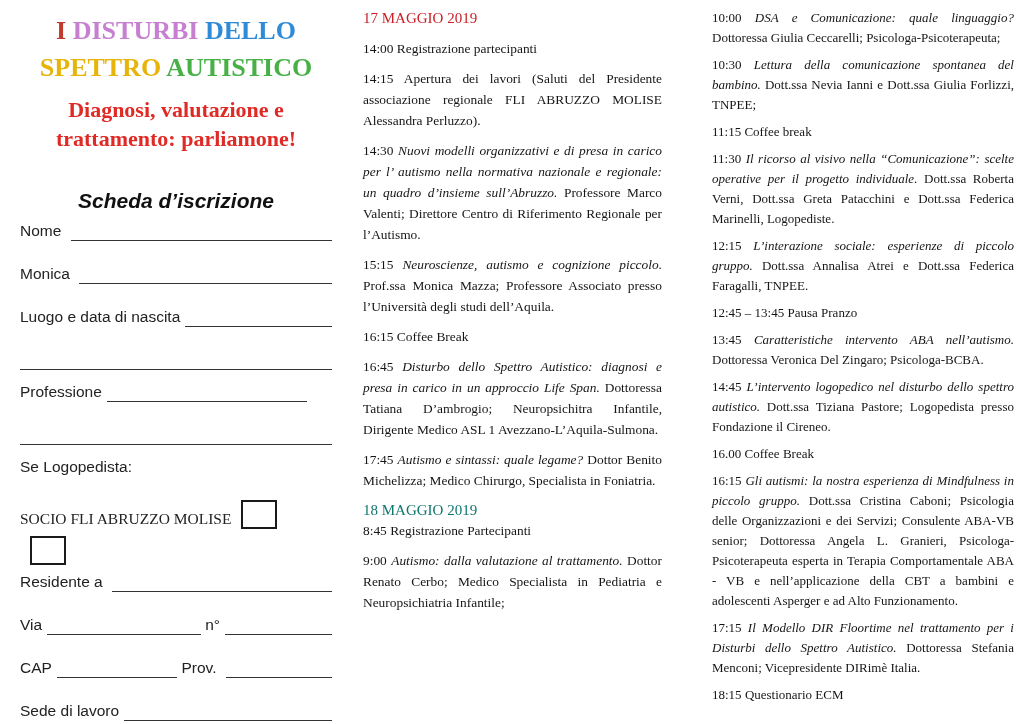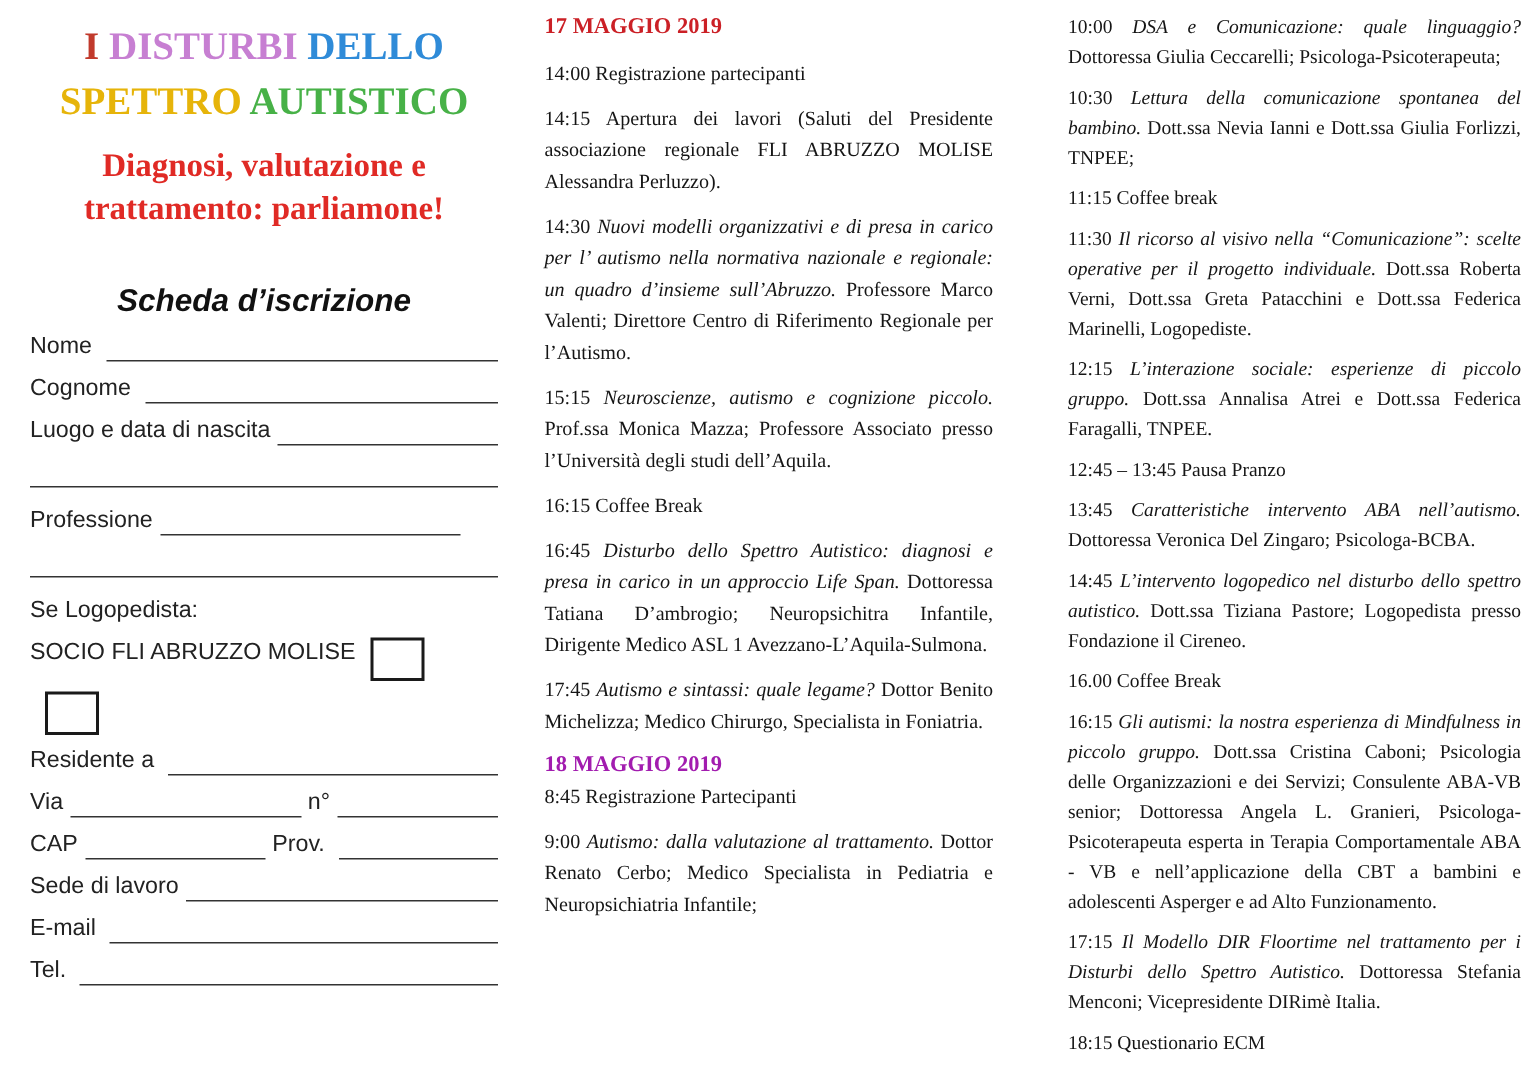--- a/index.html
+++ b/index.html
@@ -7,56 +7,56 @@
         color:#1a1a1a;}
   
   .col-left{position:absolute;left:20px;top:12px;width:312px;}
   .title{font-family:"Liberation Serif",serif;font-weight:bold;font-size:26px;
          line-height:37px;text-align:center;margin:0;}
   .subtitle{font-family:"Liberation Serif",serif;font-weight:bold;font-size:22px;
             line-height:29px;text-align:center;margin:9px 0 0 0;}
   .form-heading{font-family:"Liberation Sans",sans-serif;font-weight:bold;font-style:italic;
                 font-size:21px;text-align:center;margin:36px 0 8px 0;color:#111;}
   .form{font-family:"Liberation Sans",sans-serif;font-size:15.5px;line-height:20px;color:#222;}
-  .row{display:flex;align-items:flex-end;margin-bottom:8px;min-height:20px;}
+  .row{display:flex;align-items:flex-end;margin-bottom:23px;min-height:20px;}
   .row.cont{margin-top:7px;margin-bottom:12px;}
   .row .lbl{white-space:pre;}
   .row .line{flex:1 1 auto;border-bottom:1.5px solid #333;height:15px;margin-left:5px;}
   .row .line.full{margin-left:0;}
-  .row.cbrow{align-items:flex-start;margin-bottom:7px;}
+  .row.cbrow{align-items:flex-end;margin-bottom:7px;font-family:Liberation Serif, serif;}
   .cbox{display:inline-block;width:32px;height:25px;border:2.5px solid #1a1a1a;
         margin-left:10px;flex:0 0 auto;background:#fff;}
   
   .col-mid{position:absolute;left:363px;top:8px;width:299px;}
   .col-right{position:absolute;left:700px;top:8px;width:314px;}
   .sched{font-family:"Liberation Serif",serif;color:#151515;}
   .col-mid .entry{font-size:13.4px;line-height:21px;margin:0 0 9px 0;text-align:justify;}
   .col-right .entry{font-size:13px;line-height:20px;margin:0 0 7px 12px;text-align:justify;}
   .entry em{font-style:italic;}
-  .day-header{font-family:"Liberation Serif",serif;font-weight:bold;font-size:15px;
+  .day-header{font-family:"Liberation Serif",serif;font-weight:normal;font-size:15px;
               line-height:20px;margin:0 0 10px 0;}
   .day-header.tight{margin-bottom:0;}
   .entry.tight{margin-top:0;}
 </style>
 </head>
 <body>
 
 <div class="page">
 
   <div class="col-left">
     <h1 class="title"><span style="color: rgb(193, 58, 44);">I </span><span style="color: rgb(199, 127, 210);">DISTURBI </span><span style="color: rgb(47, 139, 216);">DELLO</span><br><span style="color: rgb(230, 180, 10);">SPETTRO </span><span style="color: rgb(71, 177, 71);">AUTISTICO</span></h1>
     <h2 class="subtitle" style="color: rgb(224, 42, 37);"><span>Diagnosi, valutazione e</span><br><span>trattamento: parliamone!</span></h2>
     <div class="form-heading">Scheda d’iscrizione</div>
     <div class="form">
         <div class="row">
           <span class="lbl">Nome </span>
           <span class="line" style="flex-grow: 1;"></span>
         </div>
         <div class="row">
-          <span class="lbl">Cognome </span>
+          <span class="lbl">Monica </span>
           <span class="line" style="flex-grow: 1;"></span>
         </div>
         <div class="row">
           <span class="lbl">Luogo e data di nascita</span>
           <span class="line" style="flex-grow: 1;"></span>
         </div>
         <div class="row cont">
           <span class="line full" style="flex-grow: 1;"></span>
         </div>
         <div class="row">
@@ -109,21 +109,21 @@
 
   <div class="col-mid sched">
       <p class="day-header" style="color: rgb(203, 32, 38);">17 MAGGIO 2019</p>
       <p class="entry"><span class="t">14:00 </span><span>Registrazione partecipanti</span></p>
       <p class="entry"><span class="t">14:15 </span><span>Apertura dei lavori (Saluti del Presidente associazione regionale FLI ABRUZZO MOLISE Alessandra Perluzzo).</span></p>
       <p class="entry"><span class="t">14:30 </span><em>Nuovi modelli organizzativi e di presa in carico per l’ autismo nella normativa nazionale e regionale: un quadro d’insieme sull’Abruzzo.</em><span> Professore Marco Valenti; Direttore Centro di Riferimento Regionale per l’Autismo.</span></p>
       <p class="entry"><span class="t">15:15 </span><em>Neuroscienze, autismo e cognizione piccolo.</em><span> Prof.ssa Monica Mazza; Professore Associato presso l’Università degli studi dell’Aquila.</span></p>
       <p class="entry"><span class="t">16:15 </span><span>Coffee Break</span></p>
       <p class="entry"><span class="t">16:45 </span><em>Disturbo dello Spettro Autistico: diagnosi e presa in carico in un approccio Life Span.</em><span> Dottoressa Tatiana D’ambrogio; Neuropsichitra Infantile, Dirigente Medico ASL 1 Avezzano-L’Aquila-Sulmona.</span></p>
       <p class="entry"><span class="t">17:45 </span><em>Autismo e sintassi: quale legame?</em><span> Dottor Benito Michelizza; Medico Chirurgo, Specialista in Foniatria.</span></p>
-      <p class="day-header tight" style="color: #a21caf;">18 MAGGIO 2019</p>
+      <p class="day-header tight" style="color: #0f766e;">18 MAGGIO 2019</p>
       <p class="entry tight"><span class="t">8:45 </span><span>Registrazione Partecipanti</span></p>
       <p class="entry"><span class="t">9:00 </span><em>Autismo: dalla valutazione al trattamento.</em><span> Dottor Renato Cerbo; Medico Specialista in Pediatria e Neuropsichiatria Infantile;</span></p>
     </div>
 
   <div class="col-right sched">
       <p class="entry"><span class="t">10:00 </span><em>DSA e Comunicazione: quale linguaggio?</em><span> Dottoressa Giulia Ceccarelli; Psicologa-Psicoterapeuta;</span></p>
       <p class="entry"><span class="t">10:30 </span><em>Lettura della comunicazione spontanea del bambino.</em><span> Dott.ssa Nevia Ianni e Dott.ssa Giulia Forlizzi, TNPEE;</span></p>
       <p class="entry"><span class="t">11:15 </span><span>Coffee break</span></p>
       <p class="entry"><span class="t">11:30 </span><em>Il ricorso al visivo nella “Comunicazione”: scelte operative per il progetto individuale.</em><span> Dott.ssa Roberta Verni, Dott.ssa Greta Patacchini e Dott.ssa Federica Marinelli, Logopediste.</span></p>
       <p class="entry"><span class="t">12:15 </span><em>L’interazione sociale: esperienze di piccolo gruppo.</em><span> Dott.ssa Annalisa Atrei e Dott.ssa Federica Faragalli, TNPEE.</span></p>

